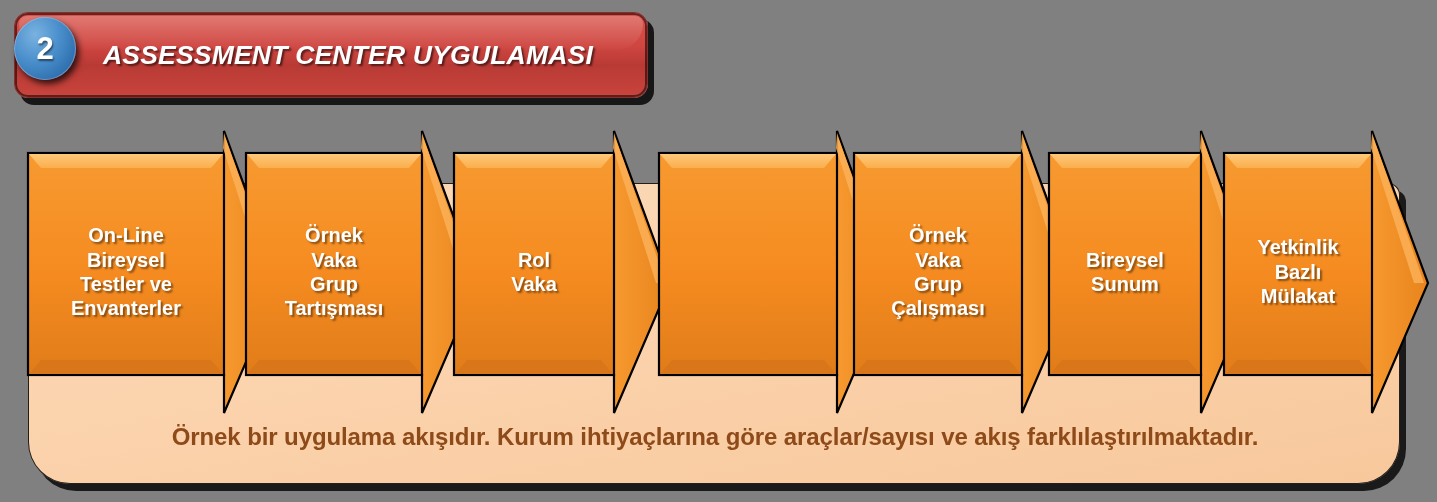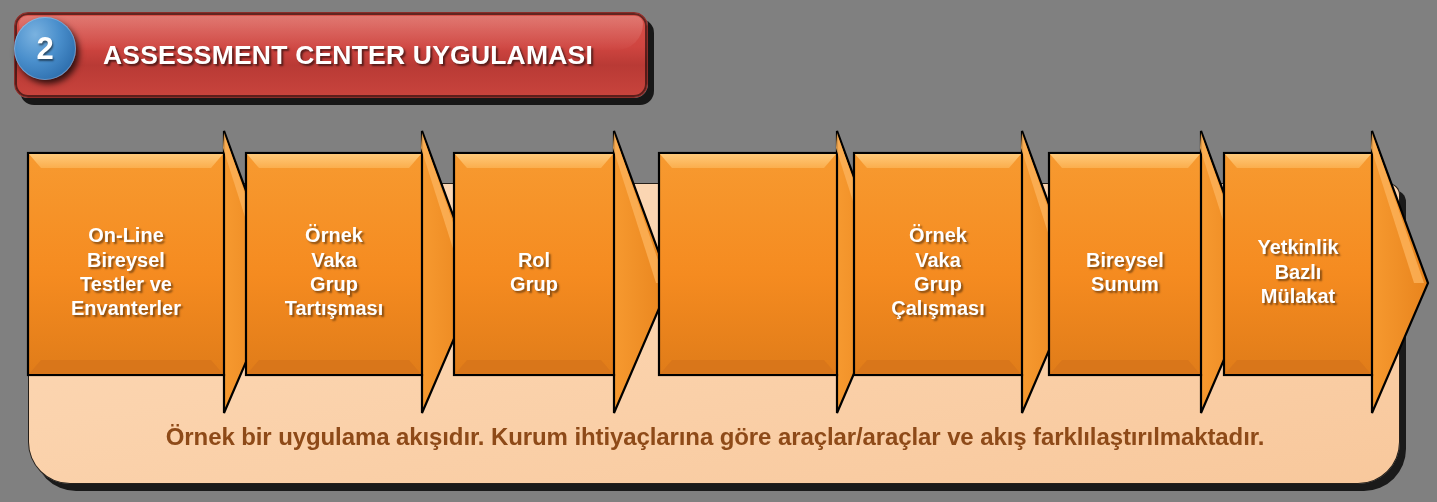--- a/index.html
+++ b/index.html
@@ -11,20 +11,21 @@
     position:relative;
   }
 
   
   #header-banner{
     position:absolute;left:14px;top:12px;width:632px;height:84px;
     border-radius:14px;
     background:linear-gradient(180deg,#d9534a 0%,#cf4540 40%,#b93a35 62%,#c9443d 100%);
     box-shadow:6px 7px 0 rgba(0,0,0,0.82), 0 0 0 2px rgba(0,0,0,0.55) inset;
     border:1px solid #8c2d29;
+    font-style:italic;
   }
   #header-banner::after{
     content:"";position:absolute;left:4px;right:4px;top:3px;height:34px;
     border-radius:12px 12px 40px 40px;
     background:linear-gradient(180deg,rgba(255,255,255,0.22),rgba(255,255,255,0.01));
     pointer-events:none;
   }
   #header-title{
     position:absolute;left:88px;top:0;right:18px;height:84px;
     display:flex;align-items:center;
@@ -159,21 +160,21 @@
             <stop offset="100%" stop-color="#e8841d"></stop>
           </linearGradient>
         </defs>
         <path d="M 160 0 L 216 152 L 160 282 L 160 244 L 158 244 L 158 22 L 160 22 Z" fill="url(#t2)" stroke="#000" stroke-width="2.2" stroke-linejoin="miter"></path>
         <rect x="0" y="22" width="160" height="222" fill="url(#g2)" stroke="#000" stroke-width="2.2"></rect>
         <path d="M 1 23 L 159 23 L 147 37 L 13 37 Z" fill="url(#h2)"></path>
         <path d="M 1 243 L 159 243 L 147 229 L 13 229 Z" fill="#d9761a"></path>
         <path d="M 160 2 L 212 152 L 202 152 L 159 17 Z" fill="#fbb057" opacity="0.85"></path>
       </svg>
       <div class="chev-label" style="width: 160px; height: 282px; font-size: 20px;">Rol
-Grup</div>
+Vaka</div>
     </div>
     <div class="chevron" style="left: 659px; width: 244px;">
       <svg width="244" height="282" viewBox="0 0 244 282">
         <defs>
           <linearGradient id="g3" x1="0" y1="0" x2="0" y2="1">
             <stop offset="0%" stop-color="#f79a30"></stop>
             <stop offset="55%" stop-color="#f58b20"></stop>
             <stop offset="100%" stop-color="#e07c19"></stop>
           </linearGradient>
           <linearGradient id="h3" x1="0" y1="0" x2="0" y2="1">
@@ -268,18 +269,18 @@
         <path d="M 1 23 L 147 23 L 135 37 L 13 37 Z" fill="url(#h6)"></path>
         <path d="M 1 243 L 147 243 L 135 229 L 13 229 Z" fill="#d9761a"></path>
         <path d="M 148 2 L 200 152 L 190 152 L 147 17 Z" fill="#fbb057" opacity="0.85"></path>
       </svg>
       <div class="chev-label" style="width: 148px; height: 282px; font-size: 20px;">Yetkinlik
 Bazlı
 Mülakat</div>
     </div>
   </div>
 
-<div id="flow-caption">Örnek bir uygulama akışıdır. Kurum ihtiyaçlarına göre araçlar/araçlar ve akış farklılaştırılmaktadır.</div>
+<div id="flow-caption">Örnek bir uygulama akışıdır. Kurum ihtiyaçlarına göre araçlar/sayısı ve akış farklılaştırılmaktadır.</div>
 
 <div id="header-banner">
   <div id="header-title">ASSESSMENT CENTER UYGULAMASI</div>
 </div>
 <div id="step-badge">2</div>
 
 </body></html>

